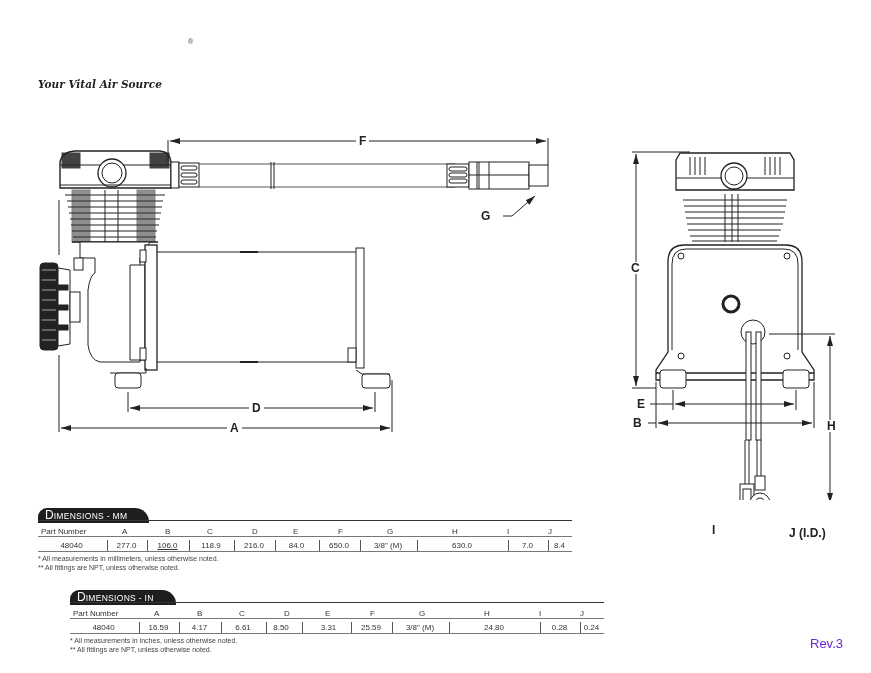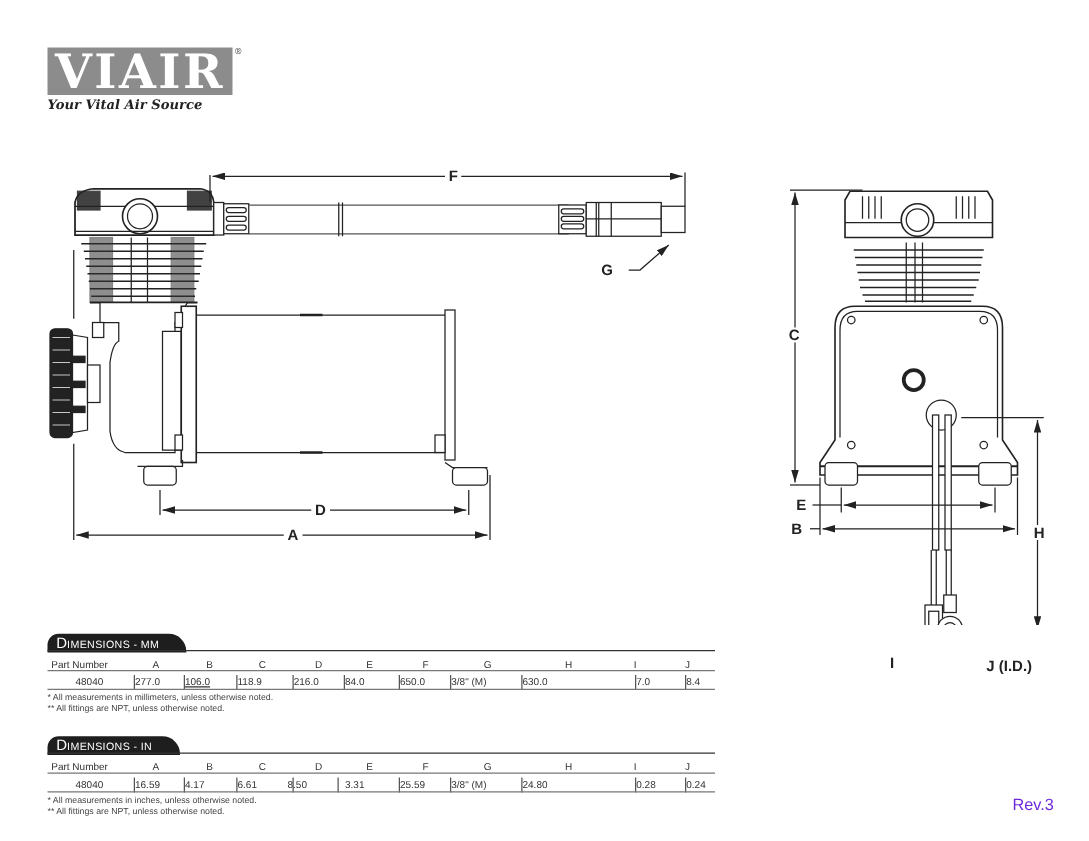--- a/index.html
+++ b/index.html
@@ -19,32 +19,29 @@
 
   
   .tbl-wrap { position:absolute; left:38px; width:534px; }
   .tbl-tab { position:relative; display:inline-block; background:#1e1e1e; color:#fff; font-size:11px; height:15px; line-height:15px; padding:0 22px 0 7px; border-radius:9px 14px 0 0; }
   .tbl-tab .cap { font-size:12px; }
   .tbl-tab .sc { font-size:8.5px; letter-spacing:0.3px; }
   .tbl-line { position:absolute; left:0; right:0; height:1.3px; background:#333; }
   .tbl-row { position:relative; height:12px; font-size:8px; color:#333; }
   .cell { position:absolute; top:0; height:12px; line-height:12px; }
   .hdr .cell { text-align:left; }
-  .val .cell { text-align:left; padding-right:2px; box-sizing:border-box; border-right:1px solid #555; }
+  .val .cell { text-align:center; padding-right:2px; box-sizing:border-box; border-right:1px solid #555; }
   .note { font-size:7px; color:#444; line-height:8.5px; margin-top:2px; }
 
   .rev { left:810px; top:636px; font-size:13px; color:#6d28d9; }
 </style>
 </head>
 <body>
 
 <div class="abs logo">
-  <div class="logo-box">
-    <span class="logo-word">VIAIR</span>
-  </div>
   <span class="logo-reg">®</span>
   <span class="logo-tag">Your Vital Air Source</span>
 </div>
 
 <svg class="abs drawing" viewBox="0 0 871 500" width="871" height="500" xmlns="http://www.w3.org/2000/svg">
   <defs>
     <marker id="arr" viewBox="0 0 10 6" refX="10" refY="3" markerWidth="10" markerHeight="6" orient="auto-start-reverse">
       <path d="M0,0 L10,3 L0,6 z" fill="#222"></path>
     </marker>
   </defs>
@@ -284,21 +281,21 @@
     <span class="cell" style="left:471px;width:40px;">7.0</span>
     <span class="cell" style="left:511px;width:23px;border-right:none;">8.4</span>
   </div>
   <div class="tbl-line" style="top:46px;height:1px;background:#777;"></div>
   <div class="note" style="margin-top:3px;">
     <div>* All measurements in millimeters, unless otherwise noted.</div>
     <div>** All fittings are NPT, unless otherwise noted.</div>
   </div>
 </div>
 
-<div class="tbl-wrap" style="top:587px;">
+<div class="tbl-wrap" style="top:587px;margin-left:32px;">
   <div class="tbl-tab"><span class="cap">D</span><span class="sc">IMENSIONS - IN</span></div>
   <div class="tbl-line" style="top:15px;"></div>
   <div class="tbl-row hdr" style="margin-top:3px;">
     <span class="cell" style="left:3px;">Part Number</span>
     <span class="cell" style="left:84px;">A</span>
     <span class="cell" style="left:127px;">B</span>
     <span class="cell" style="left:169px;">C</span>
     <span class="cell" style="left:214px;">D</span>
     <span class="cell" style="left:255px;">E</span>
     <span class="cell" style="left:300px;">F</span>

